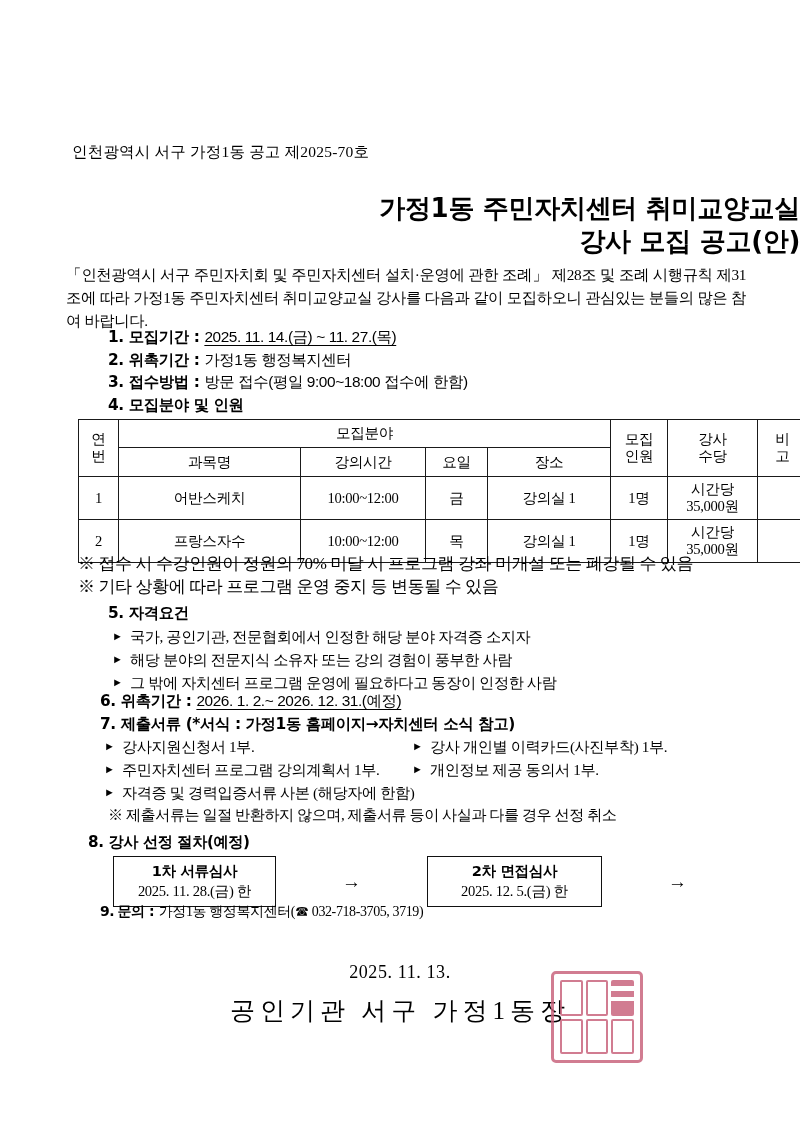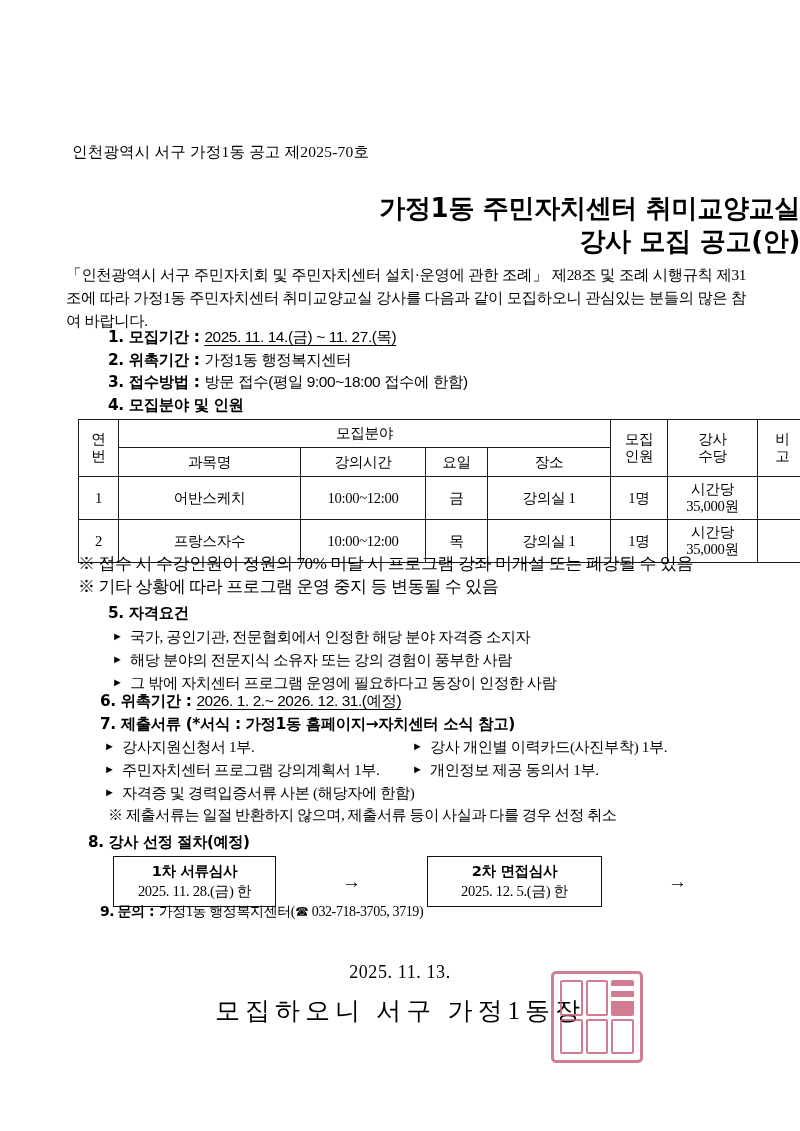--- a/index.html
+++ b/index.html
@@ -495,21 +495,21 @@
     </div>
     <div class="flow-arrow">→</div>
   </div>
 
   <div class="sec9">
     <span class="lbl">9.</span>
     <span class="lbl">문의 : </span><span>가정1동 행정복지센터(</span><span>☎</span><span> 032-718-3705, 3719)</span>
   </div>
 
   <div class="foot-date">2025. 11. 13.</div>
-  <div class="foot-org">모집하오니 서구 가정1동장</div>
+  <div class="foot-org">공인기관 서구 가정1동장</div>
 
   <div class="seal">
     <div class="seal-grid">
       <div class="seal-cell"></div>
       <div class="seal-cell"></div>
       <div class="seal-cell bar"></div>
       <div class="seal-cell"></div>
       <div class="seal-cell"></div>
       <div class="seal-cell"></div>
     </div>

